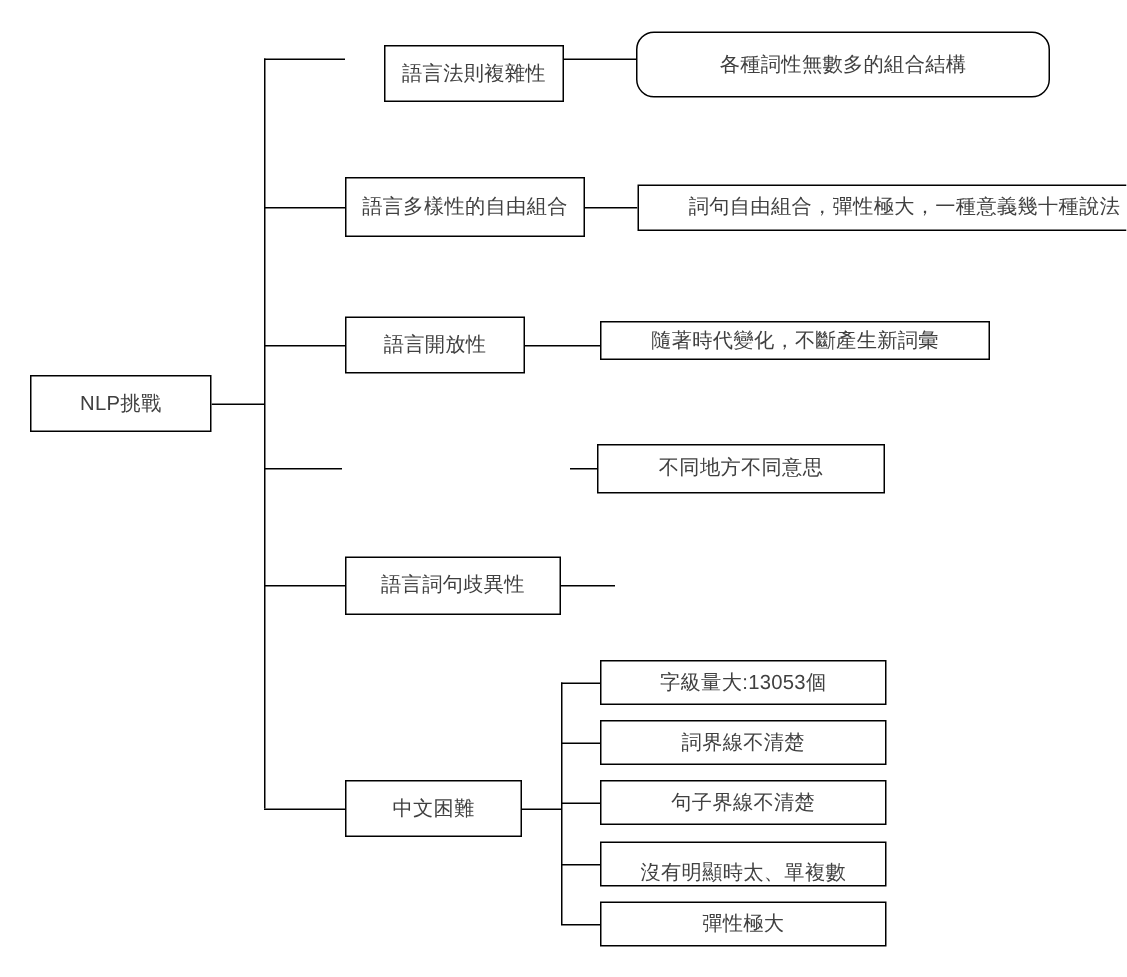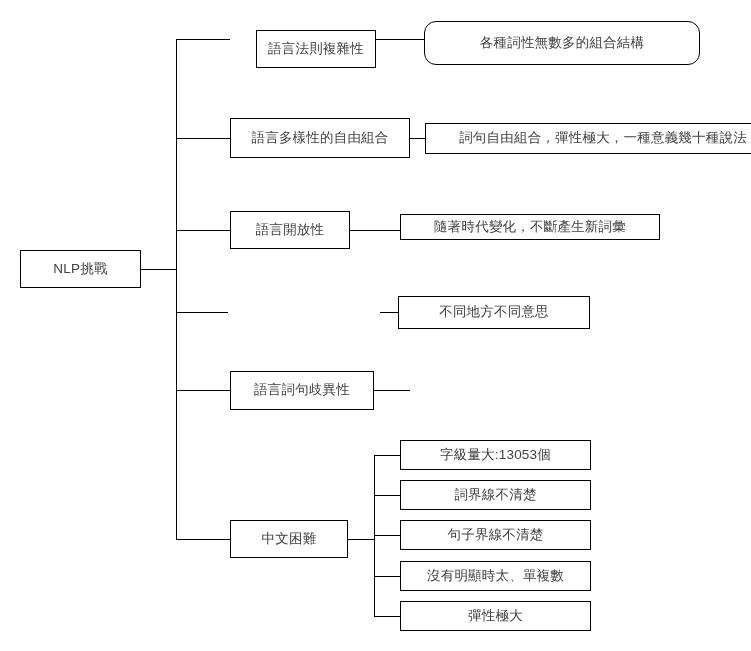--- a/index.html
+++ b/index.html
@@ -71,21 +71,21 @@
     <span>NLP挑戰</span>
   </div>
 
   <div class="node" style="left:230px; top:30px; width:120px; height:38px;margin-left:26px;">
     <span>語言法則複雜性</span>
   </div>
   <div class="node" style="left:424px; top:21px; width:276px; height:44px;border-radius:12px;">
     <span>各種詞性無數多的組合結構</span>
   </div>
 
-  <div class="node" style="left:230px; top:118px; width:180px; height:40px;justify-content:center;">
+  <div class="node" style="left:230px; top:118px; width:160px; height:40px;justify-content:center;">
     <span>語言多樣性的自由組合</span>
   </div>
   <div class="node" style="left:425px; top:123px; width:356px; height:31px;">
     <span>詞句自由組合，彈性極大，一種意義幾十種說法</span>
   </div>
 
   <div class="node" style="left:230px; top:211px; width:120px; height:38px;">
     <span>語言開放性</span>
   </div>
   <div class="node" style="left:400px; top:214px; width:260px; height:26px;">
@@ -105,20 +105,20 @@
   </div>
   <div class="node" style="left:400px; top:440px; width:191px; height:30px;">
     <span>字級量大:13053個</span>
   </div>
   <div class="node" style="left:400px; top:480px; width:191px; height:30px;">
     <span>詞界線不清楚</span>
   </div>
   <div class="node" style="left:400px; top:520px; width:191px; height:30px;">
     <span>句子界線不清楚</span>
   </div>
-  <div class="node" style="left:400px; top:561px; width:191px; height:30px;">
+  <div class="node" style="left:400px; top:561px; width:191px; height:30px;align-items:flex-end;">
     <span>沒有明顯時太、單複數</span>
   </div>
   <div class="node" style="left:400px; top:601px; width:191px; height:30px;">
     <span>彈性極大</span>
   </div>
 
 </div>
 
 </body></html>

